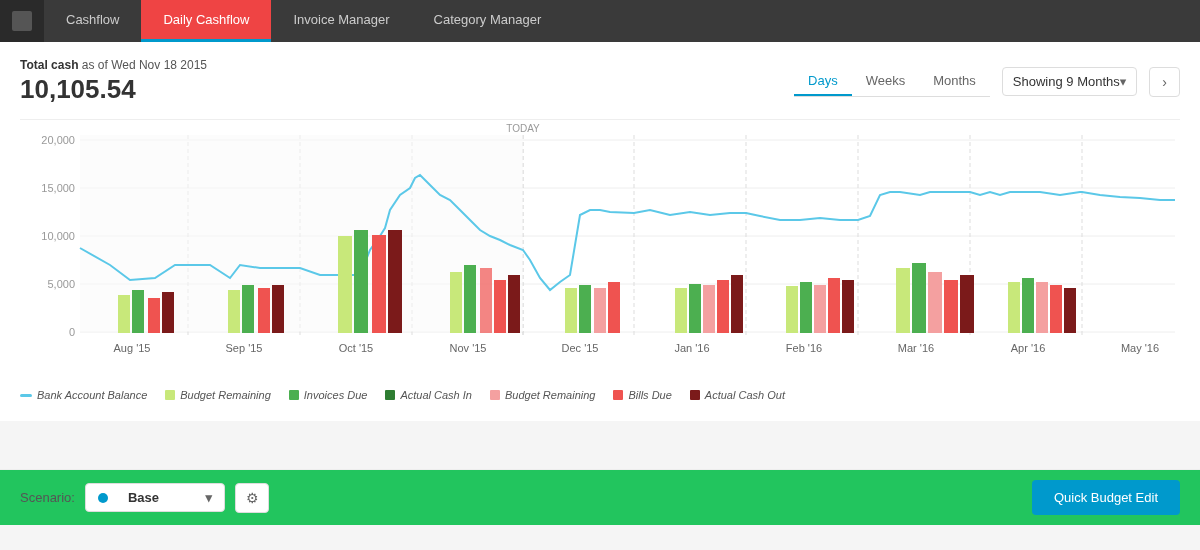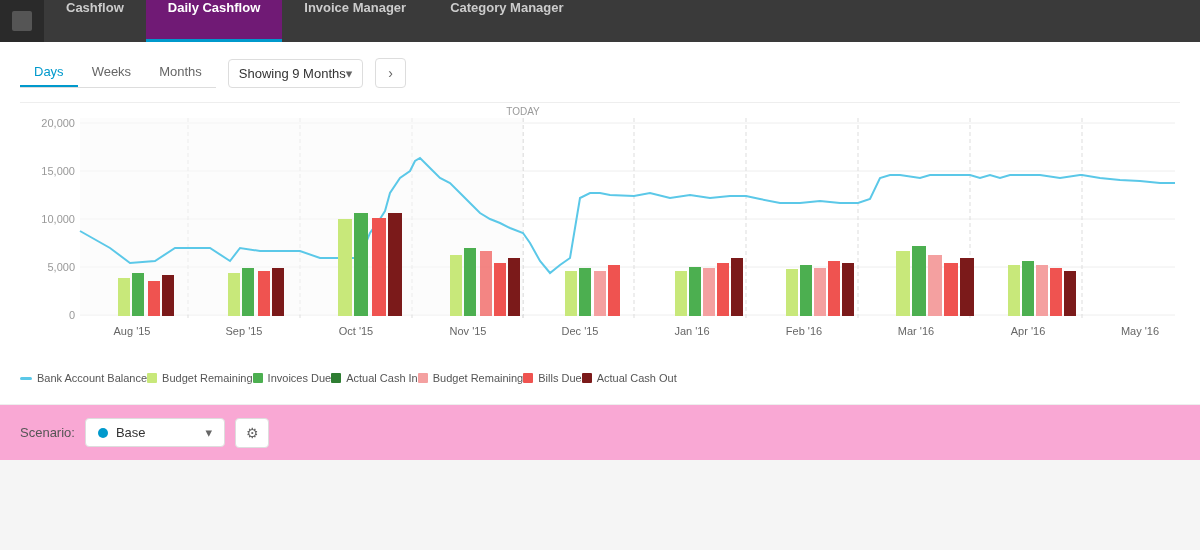--- a/index.html
+++ b/index.html
@@ -2,22 +2,22 @@
 <html><head>
   <meta charset="utf-8">
   <style>
     * { box-sizing: border-box; margin: 0; padding: 0; }
     body { font-family: -apple-system, BlinkMacSystemFont, 'Segoe UI', Arial, sans-serif; background: #f5f5f5; font-size: 13px; color: #333; width: 1200px; height: 550px; overflow: hidden; }
 
     
     .top-nav { display: flex; background: #3a3a3a; height: 42px; align-items: stretch; }
     .nav-brand { background: #2a2a2a; width: 44px; display: flex; align-items: center; justify-content: center; }
     .nav-brand-icon { width: 20px; height: 20px; background: #555; border-radius: 2px; }
-    .nav-tab { display: flex; padding: 0 22px; color: #ccc; font-size: 13px; cursor: pointer; border-bottom: 3px solid transparent; font-weight: bold; }
-    .nav-tab.active { background: #701a75; color: #fff; border-bottom: 3px solid #0099cc; }
+    .nav-tab { display: flex; align-items: center; padding: 0 22px; color: #ccc; font-size: 13px; cursor: pointer; border-bottom: 3px solid transparent; }
+    .nav-tab.active { background: #ef4444; color: #fff; border-bottom: 3px solid #0099cc; }
     .nav-tab.plain { color: #ccc; }
 
     
     .main { background: #fff; padding: 16px 20px 12px; }
 
     
     .header-row { display: flex; align-items: center; justify-content: space-between; margin-bottom: 14px; }
     .total-cash-block {}
     .total-cash-label { font-size: 12px; color: #555; }
     .total-cash-label strong { font-weight: 700; color: #333; }
@@ -32,30 +32,30 @@
 
     .showing-select { display: flex; align-items: center; border: 1px solid #ddd; border-radius: 4px; padding: 6px 10px; font-size: 13px; cursor: pointer; background: #fff; }
     .showing-select .arrow { color: #666; }
 
     .nav-forward-btn { border: 1px solid #ddd; border-radius: 4px; padding: 6px 12px; cursor: pointer; background: #fff; font-size: 14px; color: #666; }
 
     
     .chart-container { position: relative; width: 100%; height: 260px; background: #fff; border-top: 1px solid #eee; }
 
     
-    .legend { display: flex; align-items: flex-start; padding: 10px 0 8px; flex-wrap: wrap; }
+    .legend { display: flex; align-items: flex-start; gap: 18px; padding: 10px 0 8px; flex-wrap: wrap; font-style: italic; }
     .legend-item { display: flex; align-items: center; gap: 5px; font-size: 11px; color: #555; }
     .legend-dot { width: 12px; height: 3px; border-radius: 2px; }
     .legend-square { width: 10px; height: 10px; border-radius: 1px; }
 
     
-    .bottom-bar { display: flex; align-items: center; justify-content: space-between; padding: 10px 20px; background: #f9a8d4; border-top: 1px solid #eee; height: 56px; }
+    .bottom-bar { display: flex; align-items: center; justify-content: space-between; padding: 10px 20px; background: #22c55e; border-top: 1px solid #eee; height: 56px; margin-top: 48px; }
     .scenario-row { display: flex; align-items: center; gap: 10px; }
     .scenario-label { font-size: 13px; color: #555; }
-    .scenario-select { display: flex; align-items: center; border: 1px solid #ddd; border-radius: 4px; padding: 6px 12px; font-size: 13px; cursor: pointer; background: #fff; gap: 8px; min-width: 140px; }
+    .scenario-select { display: flex; align-items: center; border: 1px solid #ddd; border-radius: 4px; padding: 6px 12px; font-size: 13px; cursor: pointer; background: #fff; gap: 20px; min-width: 140px; font-weight: bold; }
     .scenario-dot { width: 10px; height: 10px; border-radius: 50%; background: #0099cc; }
     .scenario-arrow { color: #666; margin-left: auto; }
     .gear-btn { border: 1px solid #ddd; border-radius: 4px; padding: 6px 10px; cursor: pointer; background: #fff; color: #666; font-size: 14px; }
     .quick-budget-btn { background: #0099cc; color: #fff; border: none; padding: 10px 22px; border-radius: 4px; font-size: 13px; cursor: pointer; font-weight: 500; }
 
     svg text { font-family: -apple-system, BlinkMacSystemFont, Arial, sans-serif; }
   </style>
 </head>
 <body>
 
@@ -73,20 +73,27 @@
     <span>Invoice Manager</span>
   </div>
   <div class="nav-tab plain">
     <span>Category Manager</span>
   </div>
 </nav>
 
 <div class="main">
 
   <div class="header-row">
+    <div class="total-cash-block">
+      <div class="total-cash-label">
+        <strong>Total cash</strong>
+        <span>as of Wed Nov 18 2015</span>
+      </div>
+      <div class="total-cash-value">10,105.54</div>
+    </div>
 
 
     <div class="view-controls">
       <div class="period-tabs">
         <div class="period-tab active">Days</div>
         <div class="period-tab">Weeks</div>
         <div class="period-tab">Months</div>
       </div>
       <div class="showing-select">
         <span>Showing 9 Months</span>
@@ -318,13 +325,14 @@
     <span class="scenario-label">Scenario:</span>
     <div class="scenario-select">
       <div class="scenario-dot"></div>
       <span>Base</span>
       <span class="scenario-arrow">▾</span>
     </div>
     <button class="gear-btn">
       <span>⚙</span>
     </button>
   </div>
+  <button class="quick-budget-btn">Quick Budget Edit</button>
 </div>
 
 </body></html>

